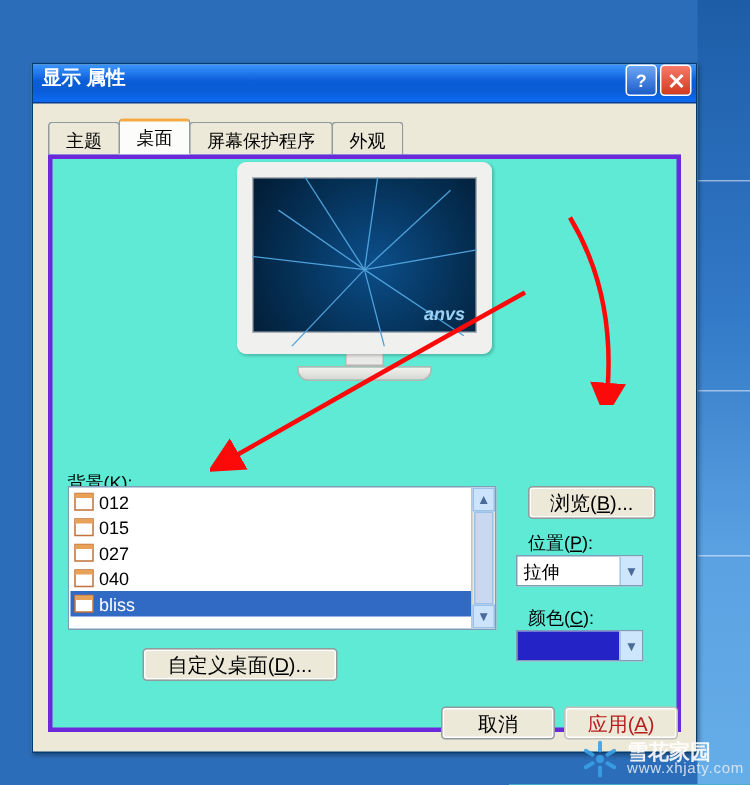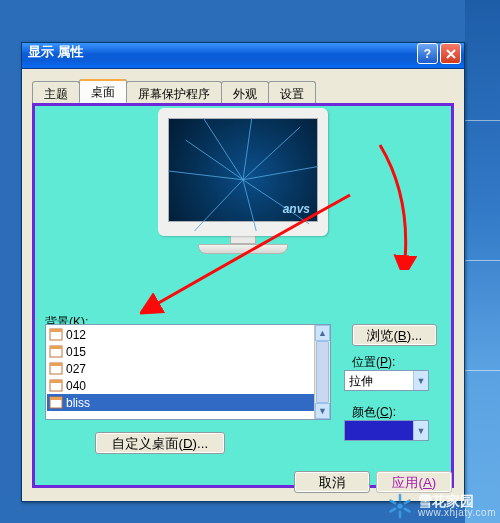--- a/index.html
+++ b/index.html
@@ -152,21 +152,21 @@
   .combo.col { top:314px; }
   .combo.col .val{background:#2323c6;}
 
   .custom-btn { position:absolute; left:60px; top:326px; width:130px; }
 
   
   .button-row {
     position:absolute; bottom:8px; right:12px; display:flex; gap:6px;
   }
   .bottom-btn { width:76px; text-align:center; }
-  .bottom-btn.disabled { color:#a21caf; border-color:#c0c0b8; }
+  .bottom-btn.disabled { color:#b91c1c; border-color:#c0c0b8; }
 
   
   .arrow-svg { position:absolute; z-index:5; pointer-events:none; }
 
   
   .watermark {
     position:absolute; right:4px; bottom:3px;
     display:flex; align-items:center; gap:4px;
     color:#fff; opacity:0.9;
   }
@@ -195,21 +195,20 @@
           <path d="M1 1 L9 9 M9 1 L1 9" stroke="#fff" stroke-width="2"></path>
         </svg>
     </div>
   </div>
 
   <div class="tabstrip">
     <div class="tab"><span>主题</span></div>
     <div class="tab active"><span>桌面</span></div>
     <div class="tab"><span>屏幕保护程序</span></div>
     <div class="tab"><span>外观</span></div>
-    <div class="tab"><span>设置</span></div>
   </div>
 
   <div class="tab-panel">
 
     <div class="monitor-wrap">
       <div class="monitor">
         <div class="screen">
           <svg class="cracks" viewBox="0 0 170 128">
             <line x1="85" y1="70" x2="20" y2="25"></line>
               <line x1="85" y1="70" x2="0" y2="60"></line>

